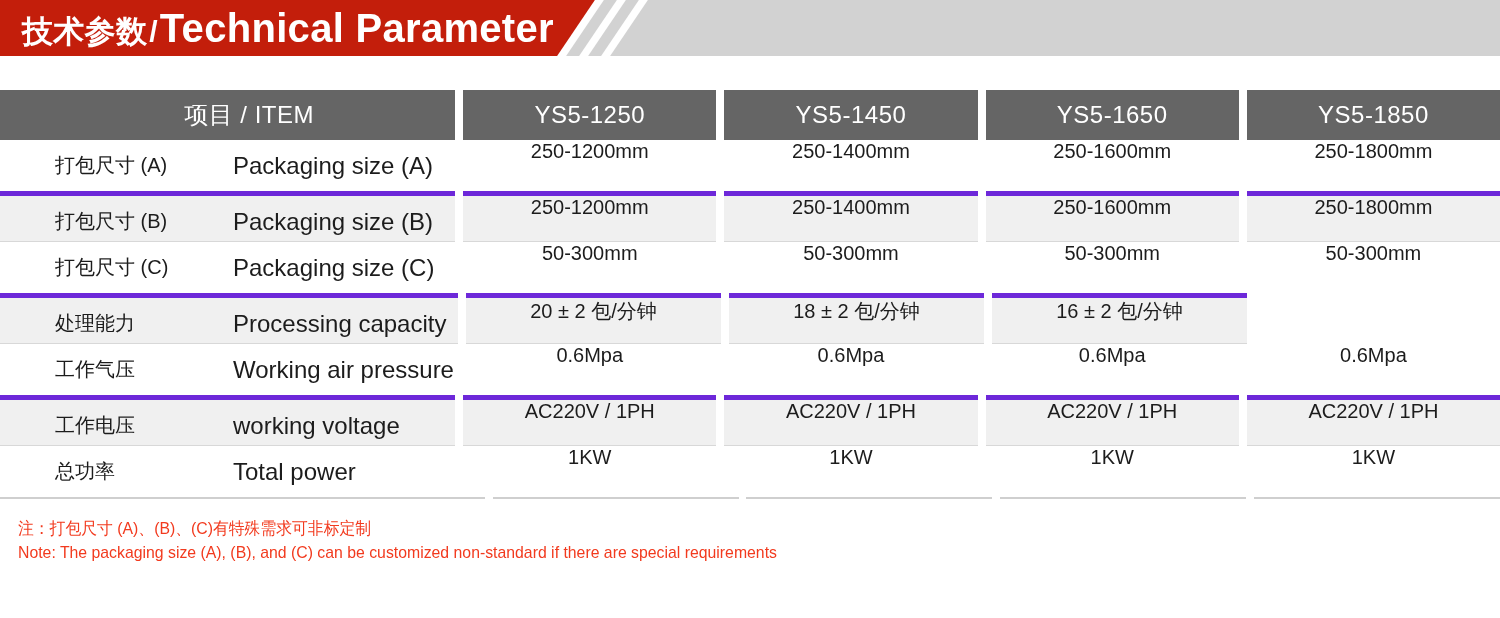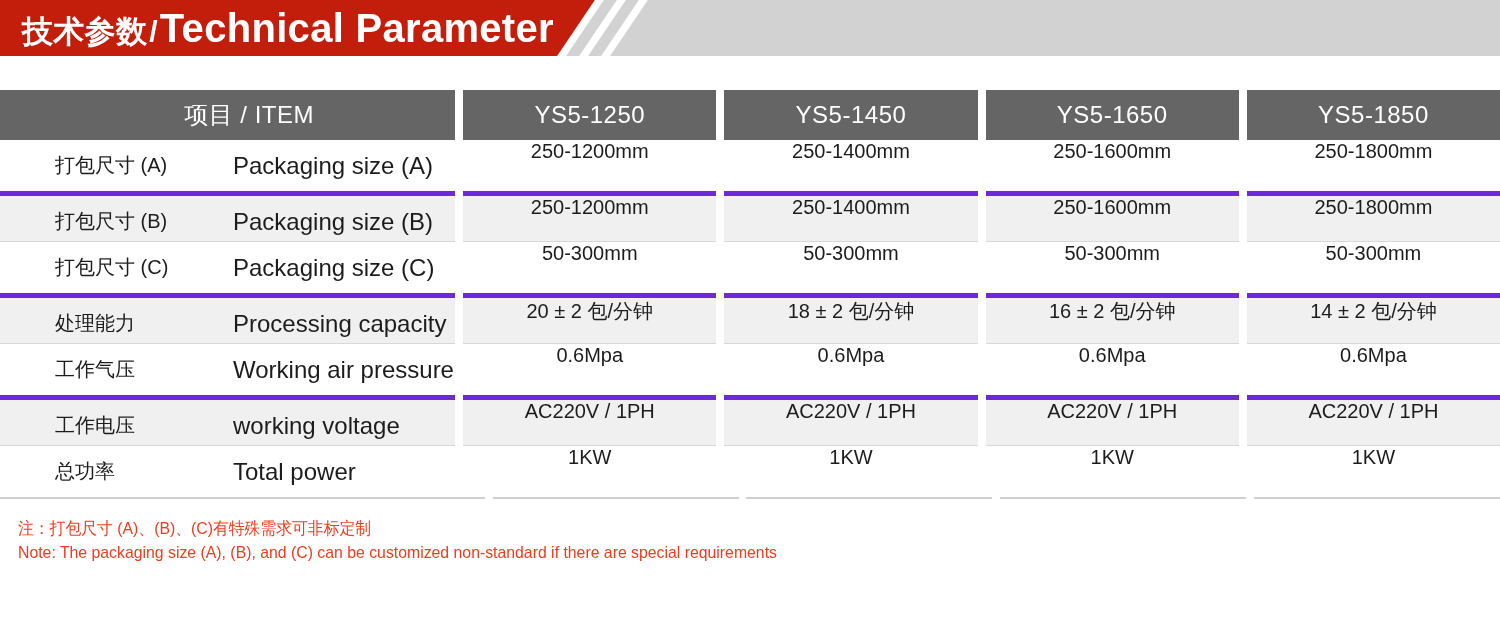--- a/index.html
+++ b/index.html
@@ -260,21 +260,20 @@
         <span class="item-en">Processing capacity</span>
       </div>
     </div>
     <div class="cell col-spacer spacer"></div>
     <div class="cell col-data body center shade">20 ± 2 包/分钟</div>
     <div class="cell col-spacer spacer"></div>
     <div class="cell col-data body center shade">18 ± 2 包/分钟</div>
     <div class="cell col-spacer spacer"></div>
     <div class="cell col-data body center shade">16 ± 2 包/分钟</div>
     <div class="cell col-spacer spacer"></div>
-    <div class="cell col-data body center shade">14 ± 2 包/分钟</div>
   </div>
 
   <div class="trow data-row row-plain">
     <div class="cell col-item body shade">
       <div class="item-cell">
         <span class="item-cn">工作气压</span>
         <span class="item-en">Working air pressure</span>
       </div>
     </div>
     <div class="cell col-spacer spacer"></div>

